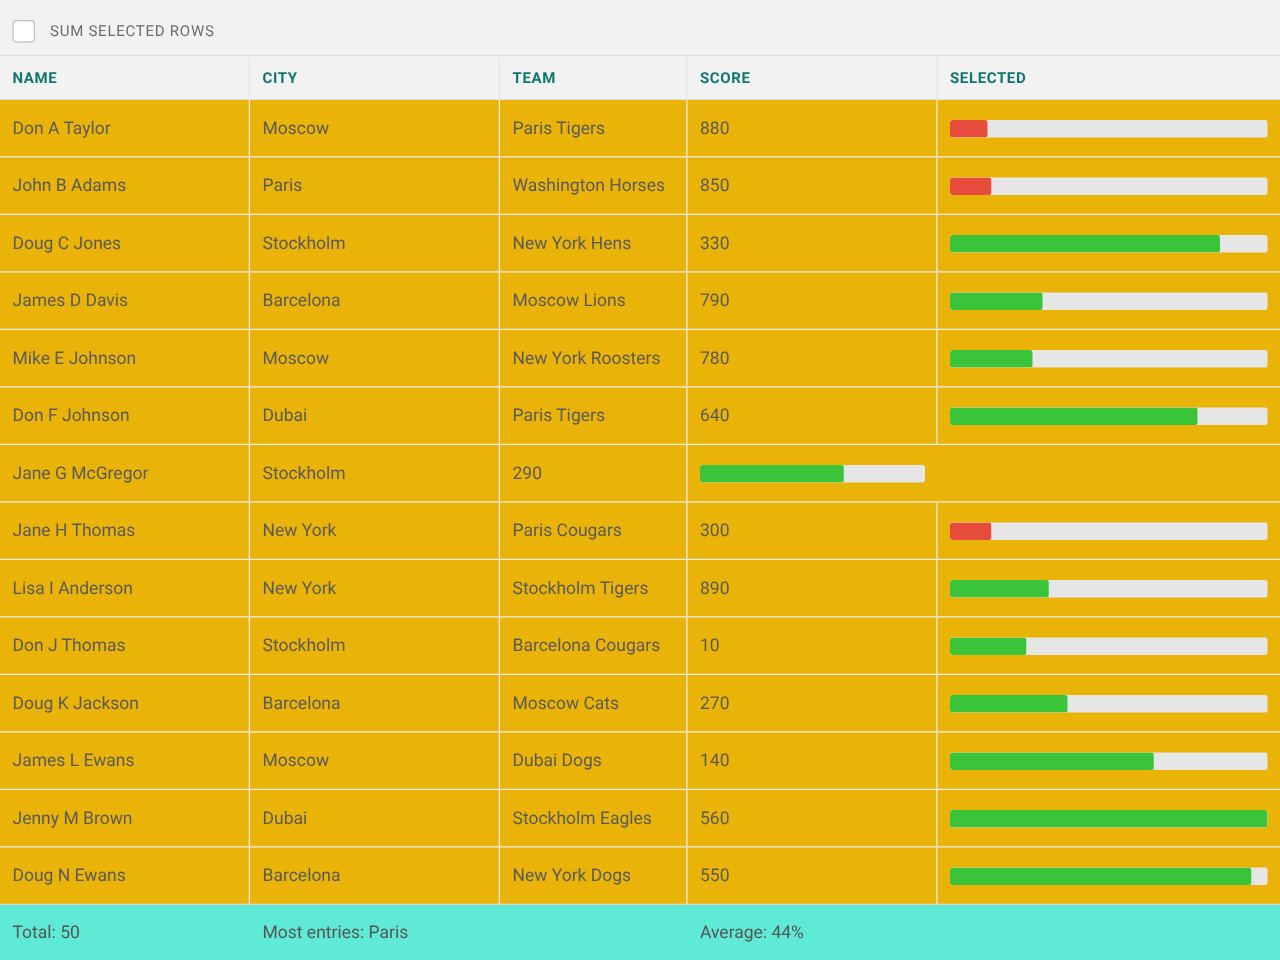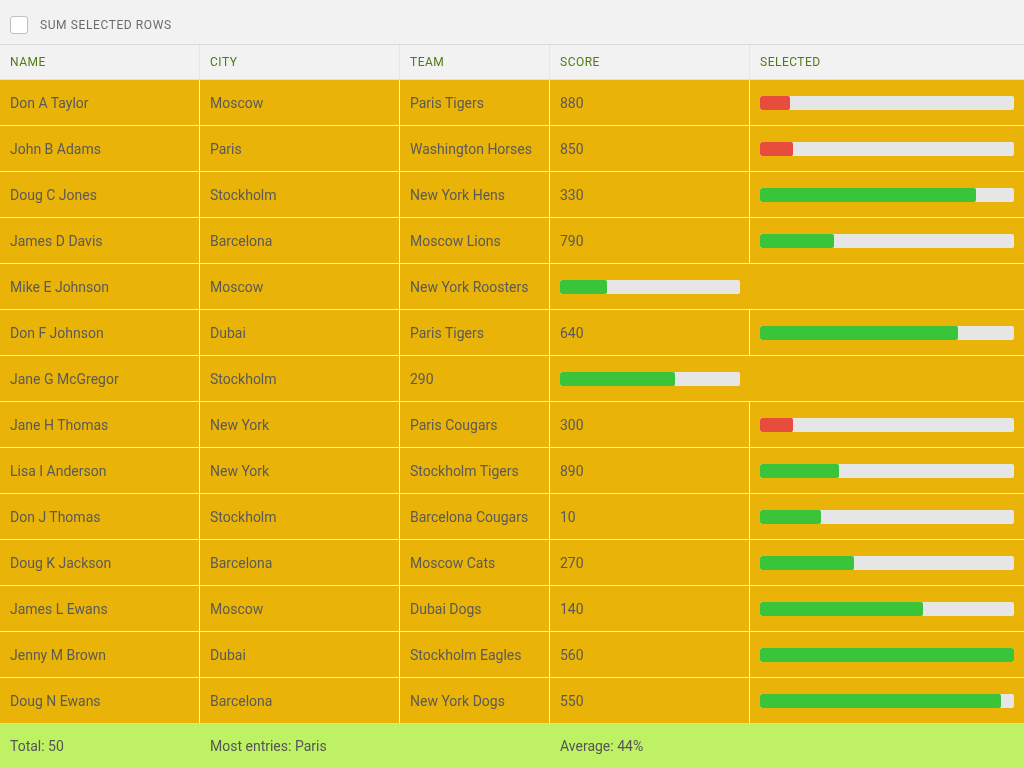--- a/index.html
+++ b/index.html
@@ -30,22 +30,22 @@
   }
 
   .header-row {
     display: grid;
     grid-template-columns: 200px 200px 150px 200px 1fr;
     background: #f2f2f2;
     border-bottom: 1px solid #e0e0e0;
   }
   .header-cell {
     padding: 10px 10px;
-    font-size: 12px; font-weight: 400; letter-spacing: .5px;
-    color: #4d7c0f;
+    font-size: 12px; font-weight: 700; letter-spacing: .5px;
+    color: #0f766e;
     border-right: 1px solid #e5e5e5;
     cursor: pointer;
   }
   .header-cell:last-child { border-right: none; }
 
   .body {
     overflow-y: auto; flex: 1;
     background: #eab308;
   }
   .row {
@@ -71,21 +71,21 @@
   }
   .bar-fill {
     height: 100%; border-radius: 2px;
   }
   .bar-green { background: #3ac43a; }
   .bar-red   { background: #e84c3d; }
 
   .footer {
     display: grid;
     grid-template-columns: 200px 350px 200px 1fr;
-    background: #bef264;
+    background: #5eead4;
     border-top: 1px solid #d7d7d7;
   }
   .footer-cell {
     padding: 14px 10px;
     font-size: 14px;
     color: #555;
   }
 </style>
 </head>
 <body>
@@ -147,20 +147,21 @@
         <div class="cell">
           <div class="bar-track">
             <div class="bar-fill bar-green" style="width: 29%;"></div>
           </div>
         </div>
       </div>
       <div class="row">
         <div class="cell">Mike E Johnson</div>
         <div class="cell">Moscow</div>
         <div class="cell">New York Roosters</div>
+        <div class="cell">780</div>
         <div class="cell">
           <div class="bar-track">
             <div class="bar-fill bar-green" style="width: 26%;"></div>
           </div>
         </div>
       </div>
       <div class="row">
         <div class="cell">Don F Johnson</div>
         <div class="cell">Dubai</div>
         <div class="cell">Paris Tigers</div>

